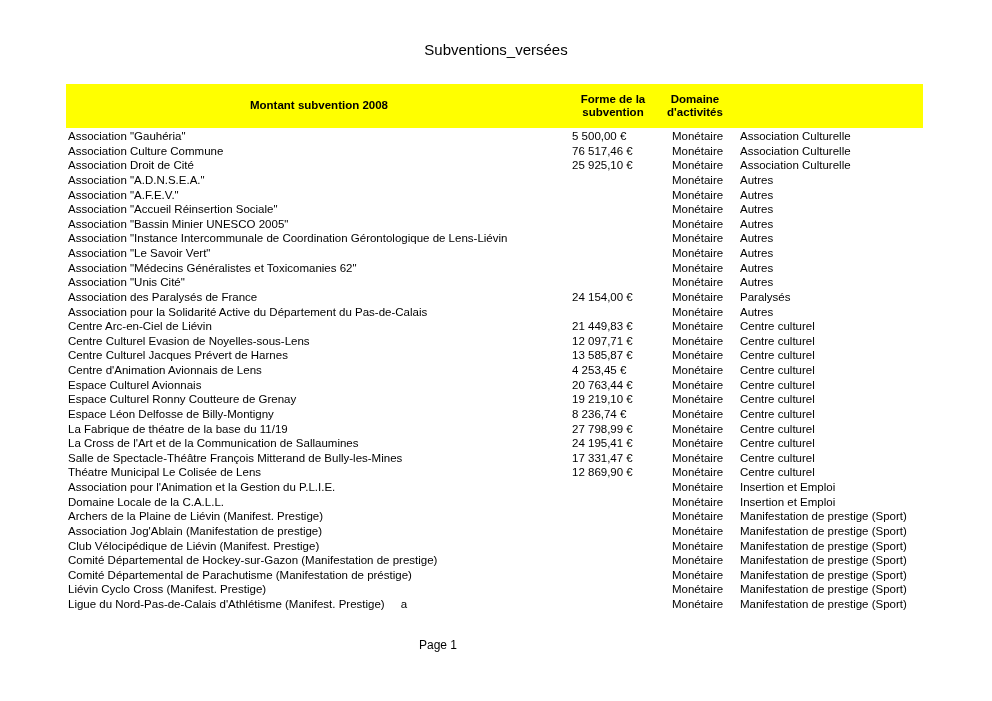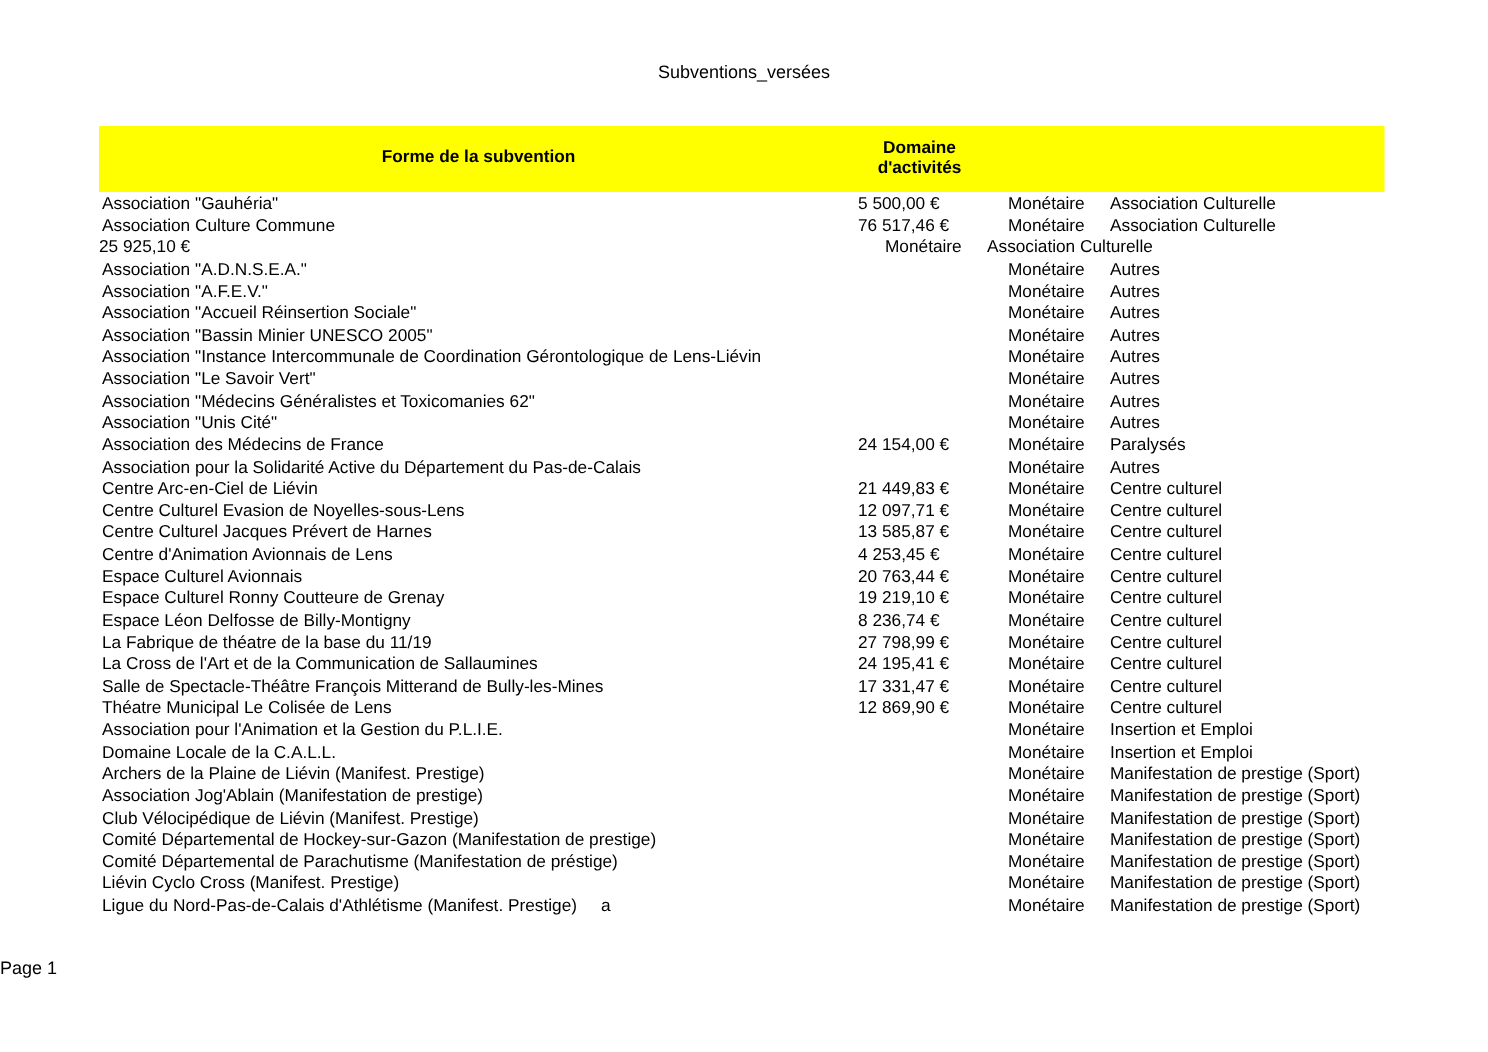--- a/index.html
+++ b/index.html
@@ -4,21 +4,21 @@
 <style>
   html,body { margin:0; padding:0; }
   body {
     width:992px; height:701px; position:relative;
     background:#ffffff; color:#000000;
     font-family:"Liberation Sans", sans-serif;
     overflow:hidden;
   }
   .doc-title {
     position:absolute; top:41px; left:0; width:992px;
-    text-align:center; font-size:12px;
+    text-align:center; font-size:15px;
   }
   .table {
     position:absolute; left:66px; top:84px; width:857px;
   }
   .thead {
     display:grid; grid-template-columns:506px 82px 82px 187px;
     background:#ffff00; height:44px; align-items:center;
     font-weight:bold; font-size:11.5px; line-height:1.15;
     text-align:center;
   }
@@ -30,47 +30,49 @@
   .td { overflow:visible; }
   .col-name   { padding-left:2px; white-space:pre; }
   .col-amount { text-align:left; padding-right:2px; white-space:nowrap; }
   .col-forme  { padding-left:18px; white-space:nowrap; }
   .col-domaine{ padding-left:4px; white-space:nowrap; }
   .th.col-forme, .th.col-domaine, .th.col-name, .th.col-amount {
     padding:0 4px; white-space:normal; text-align:center;
   }
   .doc-footer {
     position:absolute; top:638px; left:0; width:876px;
-    text-align:left; font-size:12px;
+    text-align:center; font-size:12px;
   }
 </style>
 </head>
 <body>
 
 <div class="doc-title">Subventions_versées</div>
 
 <div class="table">
   <div class="thead">
+    <div class="th col-amount">Montant subvention 2008</div>
     <div class="th col-forme">Forme de la subvention</div>
     <div class="th col-domaine">Domaine d'activités</div>
   </div>
   <div class="tbody" id="tbody">
       <div class="tr">
     <div class="td col-name">Association "Gauhéria"</div>
     <div class="td col-amount">5 500,00 €</div>
     <div class="td col-forme">Monétaire</div>
     <div class="td col-domaine">Association Culturelle</div>
   </div>
       <div class="tr">
     <div class="td col-name">Association Culture Commune</div>
     <div class="td col-amount">76 517,46 €</div>
     <div class="td col-forme">Monétaire</div>
     <div class="td col-domaine">Association Culturelle</div>
   </div>
       <div class="tr">
+    <div class="td col-name">Association Droit de Cité</div>
     <div class="td col-amount">25 925,10 €</div>
     <div class="td col-forme">Monétaire</div>
     <div class="td col-domaine">Association Culturelle</div>
   </div>
       <div class="tr">
     <div class="td col-name">Association "A.D.N.S.E.A."</div>
     <div class="td col-amount"></div>
     <div class="td col-forme">Monétaire</div>
     <div class="td col-domaine">Autres</div>
   </div>
@@ -110,21 +112,21 @@
     <div class="td col-forme">Monétaire</div>
     <div class="td col-domaine">Autres</div>
   </div>
       <div class="tr">
     <div class="td col-name">Association "Unis Cité"</div>
     <div class="td col-amount"></div>
     <div class="td col-forme">Monétaire</div>
     <div class="td col-domaine">Autres</div>
   </div>
       <div class="tr">
-    <div class="td col-name">Association des Médecins de France</div>
+    <div class="td col-name">Association des Paralysés de France</div>
     <div class="td col-amount">24 154,00 €</div>
     <div class="td col-forme">Monétaire</div>
     <div class="td col-domaine">Paralysés</div>
   </div>
       <div class="tr">
     <div class="td col-name">Association pour la Solidarité Active du Département du Pas-de-Calais</div>
     <div class="td col-amount"></div>
     <div class="td col-forme">Monétaire</div>
     <div class="td col-domaine">Autres</div>
   </div>

